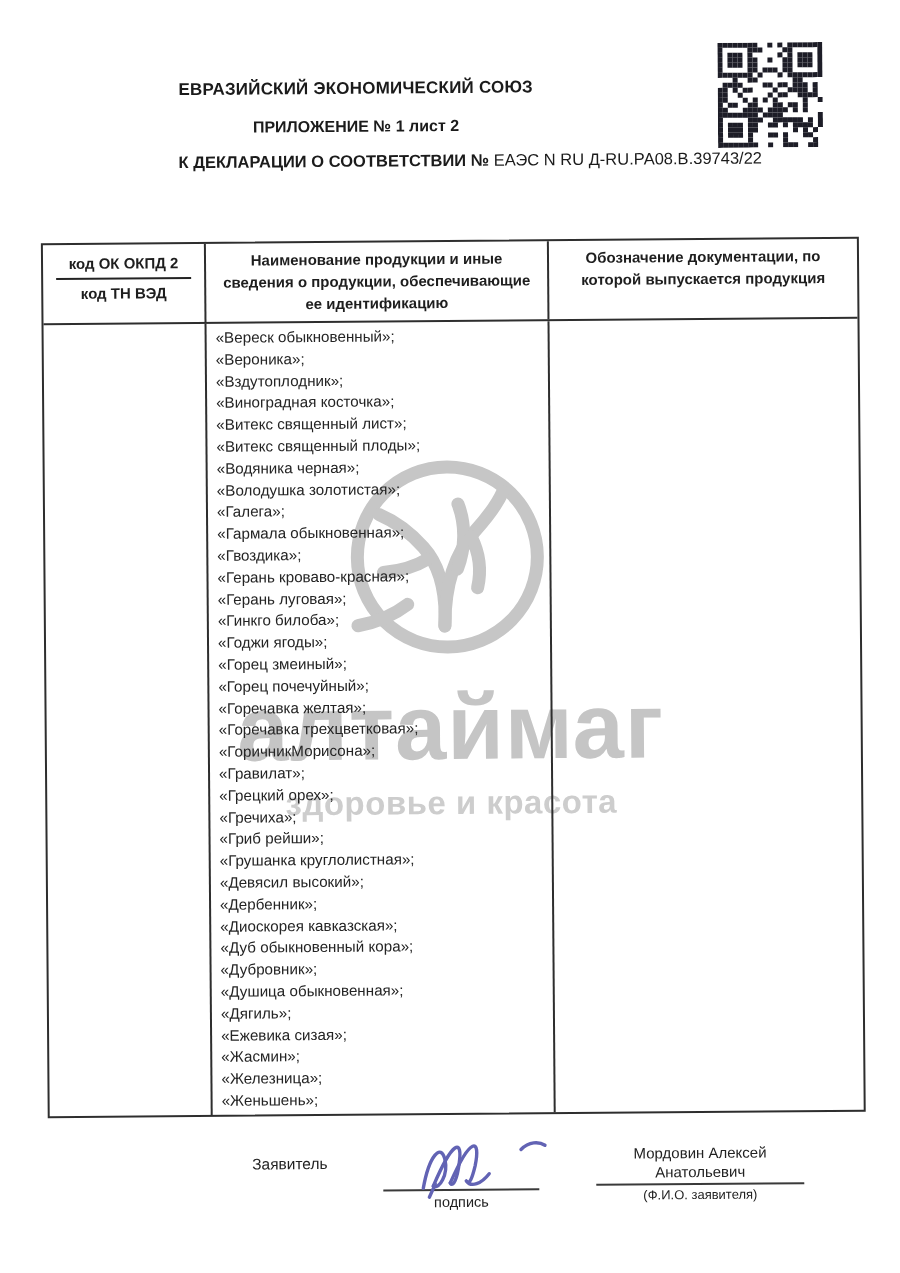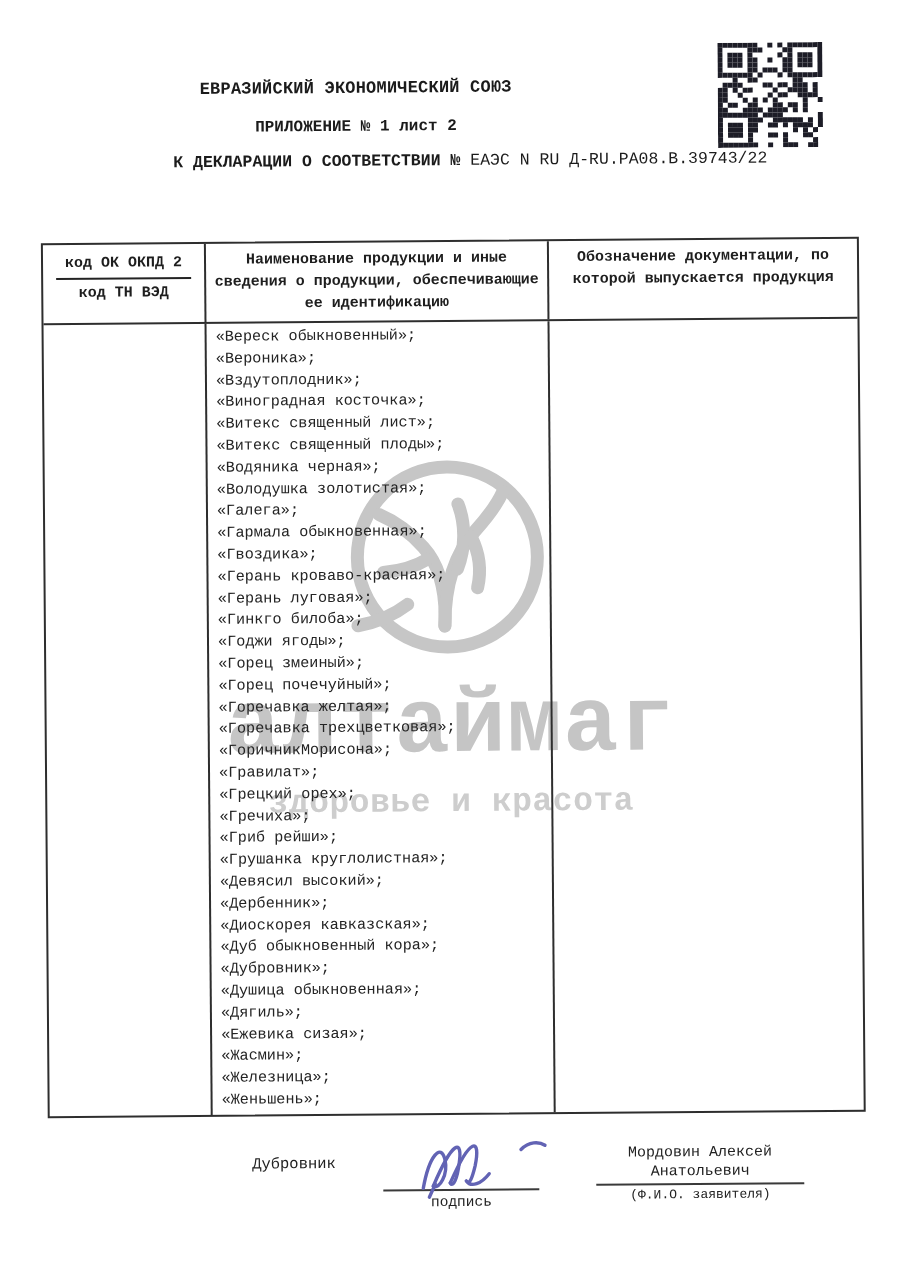--- a/index.html
+++ b/index.html
@@ -1,17 +1,17 @@
 <!DOCTYPE html>
 <html><head>
 <meta charset="utf-8">
 <style>
   html,body{margin:0;padding:0;background:#fff;}
   .page{position:relative;width:900px;height:1273px;background:#ffffff;overflow:hidden;
-        font-family:Liberation Mono, monospace;color:#1e1e1e;}
+        font-family:Liberation Sans, sans-serif;color:#1e1e1e;}
   .scan{position:absolute;inset:0;transform:rotate(-0.45deg);transform-origin:450px 640px;}
 
   
   .hdr{position:absolute;font-weight:bold;color:#1b1b1b;}
   .hdr.l1{left:0;top:78px;width:720px;text-align:center;font-size:17px;letter-spacing:.2px;}
   .hdr.l2{left:0;top:117px;width:720px;text-align:center;font-size:16px;}
   .hdr.l3{left:0;top:151px;width:948px;text-align:center;font-size:16.5px;z-index:3;}
   .hdr.l3 .num{font-weight:normal;}
 
   
@@ -360,21 +360,21 @@
               <div class="pitem">«Ежевика сизая»;</div>
               <div class="pitem">«Жасмин»;</div>
               <div class="pitem">«Железница»;</div>
               <div class="pitem">«Женьшень»;</div>
             </div>
         </div>
         <div class="td c3"></div>
       </div>
     </div>
 
-    <div class="applicant">Дубровник</div>
+    <div class="applicant">Заявитель</div>
 
     <svg class="signature-svg" viewBox="0 0 170 66">
       <path d="M14,54 C20,22 32,8 36,26 C39,40 30,56 24,52"></path>
       <path d="M24,52 C44,6 54,4 50,30 C48,44 44,54 41,49"></path>
       <path d="M41,49 C62,2 72,4 66,32 C63,44 60,52 57,47 C62,54 72,50 80,40"></path>
       <path d="M26,50 L20,63"></path>
       <path d="M112,16 C120,8 130,8 136,12"></path>
     </svg>
     <div class="sigline"></div>
     <div class="sigcaption">подпись</div>

